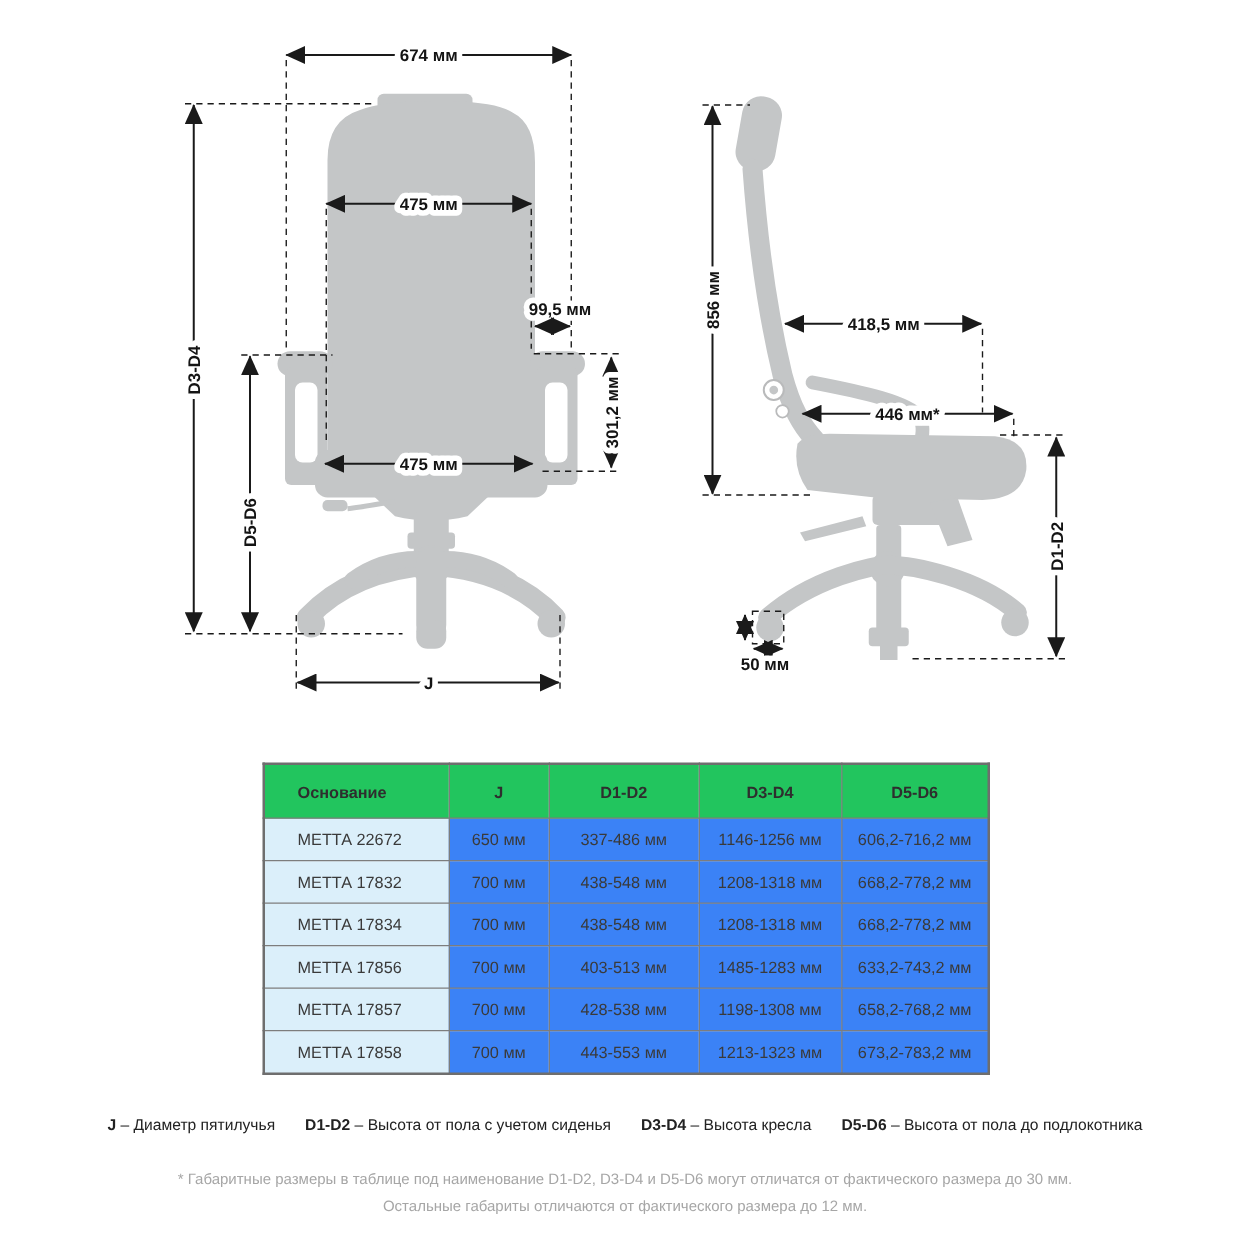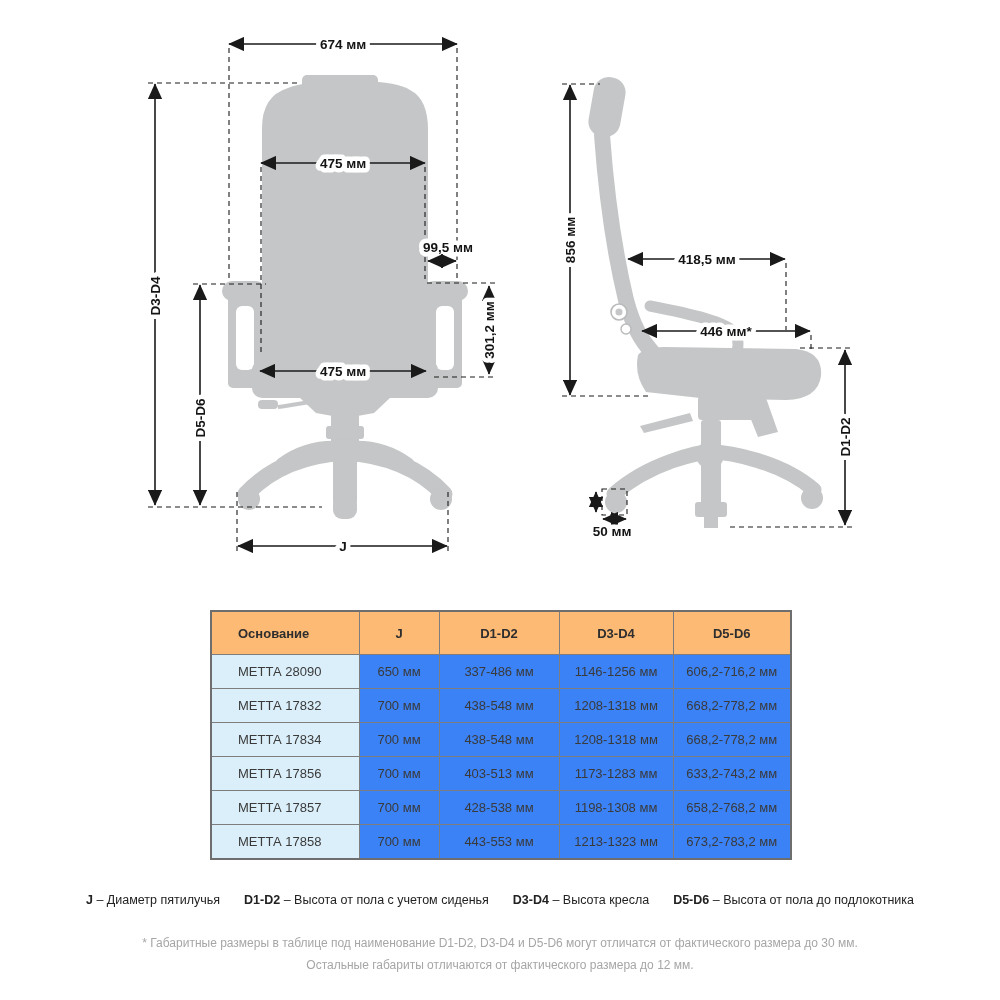--- a/index.html
+++ b/index.html
@@ -11,21 +11,21 @@
   .dash{stroke:#1a1a1a;stroke-width:1.1;fill:none;stroke-dasharray:5 4;}
   .dt{font:700 13.5px "Liberation Sans",sans-serif;fill:#141414;text-anchor:middle;
       paint-order:stroke;stroke:#fff;stroke-width:9px;stroke-linejoin:round;}
   .chair{fill:#C4C6C7;}
   .chairline{stroke:#C4C6C7;fill:none;}
   
   .table-wrap{position:absolute;left:210px;top:610px;width:580px;}
   table{border-collapse:collapse;width:580px;table-layout:fixed;}
   table,th,td{border:1px solid #7d7d7d;}
   table{border:2px solid #6e6e6e;}
-  th{background:#fdba74;height:40px;font:700 13px "Liberation Sans",sans-serif;color:#2e2e2e;margin-left:24px;}
+  th{background:#22c55e;height:40px;font:700 13px "Liberation Sans",sans-serif;color:#2e2e2e;margin-left:24px;}
   td{height:31px;font:13px "Liberation Sans",sans-serif;color:#3a3a3a;text-align:center;background:#3b82f6;}
   td.name{background:#DBEFFA;text-align:left;padding-left:26px;}
   th.name{text-align:left;padding-left:26px;}
   col.c0{width:148px;}col.c1{width:80px;}col.c2{width:120px;}col.c3{width:114px;}col.c4{width:118px;}
   
   .legend{position:absolute;left:0;top:893px;width:1000px;display:flex;justify-content:center;gap:24px;
           font:12.5px "Liberation Sans",sans-serif;color:#222;}
   .legend b{font-weight:700;}
   
   .footnote{position:absolute;left:0;top:932px;width:1000px;text-align:center;
@@ -178,21 +178,21 @@
           <tr>
             <th class="name">Основание</th>
             <th>J</th>
             <th>D1-D2</th>
             <th>D3-D4</th>
             <th>D5-D6</th>
           </tr>
         </thead>
       <tbody>
           <tr>
-            <td class="name">МЕТТА 28090</td>
+            <td class="name">МЕТТА 22672</td>
             <td>650 мм</td>
             <td>337-486 мм</td>
             <td>1146-1256 мм</td>
             <td>606,2-716,2 мм</td>
           </tr>
           <tr>
             <td class="name">МЕТТА 17832</td>
             <td>700 мм</td>
             <td>438-548 мм</td>
             <td>1208-1318 мм</td>
@@ -202,21 +202,21 @@
             <td class="name">МЕТТА 17834</td>
             <td>700 мм</td>
             <td>438-548 мм</td>
             <td>1208-1318 мм</td>
             <td>668,2-778,2 мм</td>
           </tr>
           <tr>
             <td class="name">МЕТТА 17856</td>
             <td>700 мм</td>
             <td>403-513 мм</td>
-            <td>1173-1283 мм</td>
+            <td>1485-1283 мм</td>
             <td>633,2-743,2 мм</td>
           </tr>
           <tr>
             <td class="name">МЕТТА 17857</td>
             <td>700 мм</td>
             <td>428-538 мм</td>
             <td>1198-1308 мм</td>
             <td>658,2-768,2 мм</td>
           </tr>
           <tr>

